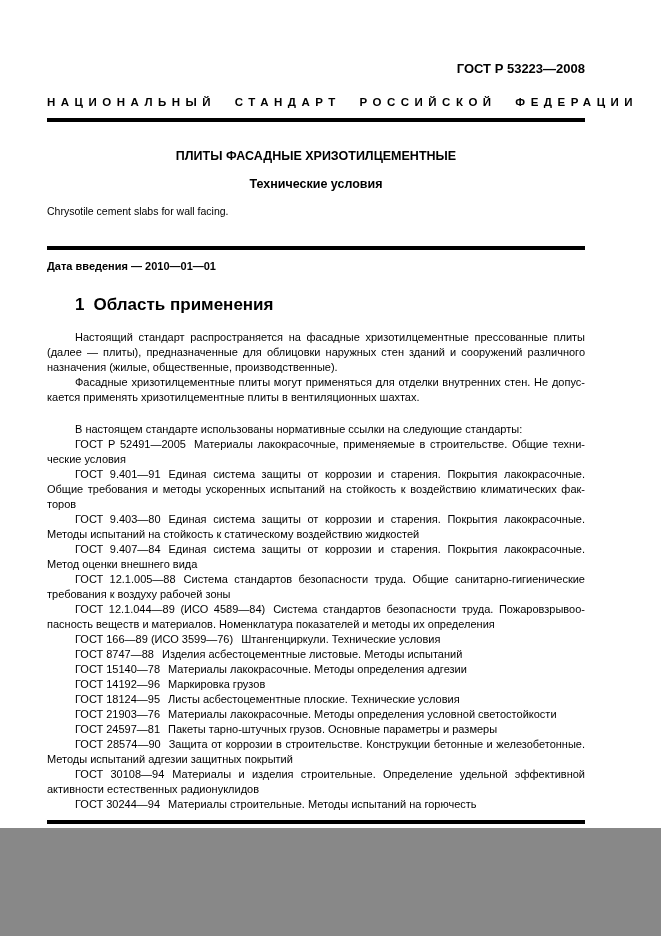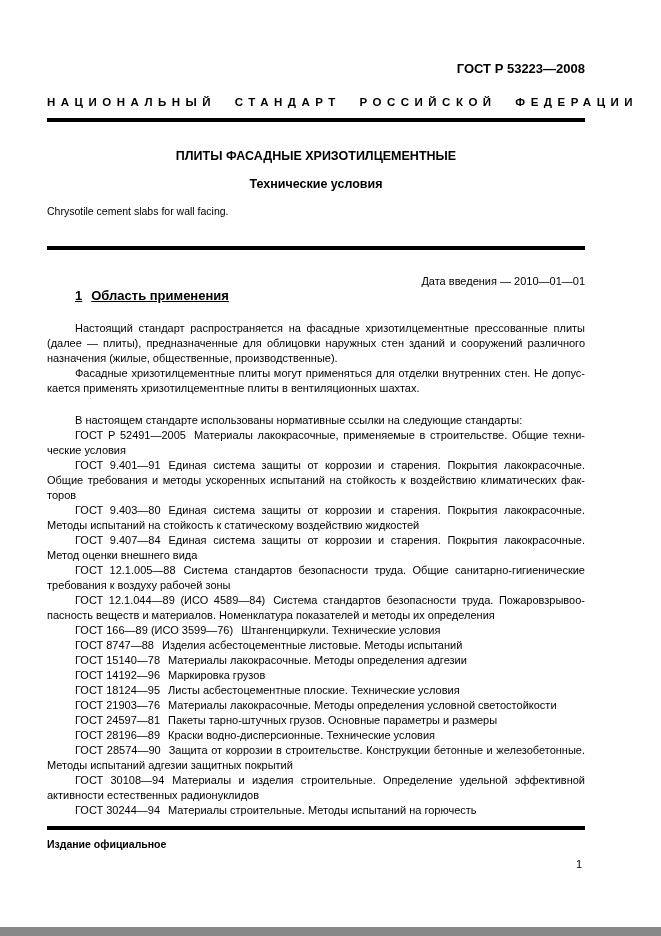--- a/index.html
+++ b/index.html
@@ -1,36 +1,36 @@
 <!DOCTYPE html>
 <html><head>
 <meta charset="utf-8">
 <style>
   * { margin:0; padding:0; box-sizing:border-box; }
   html,body { background:#888; }
   body { width:661px; }
   .page {
-    width:661px; height:927px; background:#ffffff; color:#000;
+    width:661px; height:828px; background:#ffffff; color:#000;
     font-family:"Liberation Sans", sans-serif;
     padding:62px 0 0 47px; position:relative; overflow:hidden;
   }
   .content { width:538px; }
   .gost-number { text-align:right; font-weight:bold; font-size:13px; line-height:14px; }
   .nat-std {
     margin-top:20px; font-weight:bold; font-size:11.5px; line-height:13px;
     letter-spacing:5.5px; word-spacing:10px; text-align:center; white-space:nowrap;
   }
   .rule { height:4px; background:#000; }
   .rule-1 { margin-top:9px; }
   .title-ru { margin-top:27px; text-align:center; font-weight:bold; font-size:12.5px; line-height:14px; }
   .subtitle-ru { margin-top:14px; text-align:center; font-weight:bold; font-size:12.5px; line-height:14px; }
   .title-en { margin-top:14px; text-align:left; font-size:10.5px; line-height:13px; }
   .rule-2 { margin-top:28px; }
-  .intro-date { margin-top:25px; text-align:right; font-weight:normal; font-size:11px; line-height:13px; }
-  .sec-heading { font-size:13px; font-weight:bold; line-height:16px; padding-left:28px;text-decoration:underline; }
+  .intro-date { margin-top:10px; text-align:left; font-weight:bold; font-size:11px; line-height:13px; }
+  .sec-heading { margin-top:24px; font-size:17px; font-weight:bold; line-height:16px; padding-left:28px; }
   .sec-heading .sec-num { margin-right:9px; }
   .para {
     font-size:11px; line-height:15px; text-align:justify; text-indent:28px;
     hyphens:manual;
   }
   .body-block { margin-top:17px; }
   .ref .ref-title { margin-left:8px; }
   .rule-footer { margin-top:8px; }
   .edition { margin-top:8px; font-weight:bold; font-size:10.5px; line-height:13px; }
   .page-num { margin-top:7px; text-align:right; font-size:11px; line-height:13px; padding-right:3px; }
@@ -74,21 +74,20 @@
           <p class="para ref"><span class="ref-code">ГОСТ 9.407—84</span><span class="ref-title">Единая система защиты от коррозии и старения. Покрытия лакокрасочные. Метод оценки внешнего вида</span></p>
           <p class="para ref"><span class="ref-code">ГОСТ 12.1.005—88</span><span class="ref-title">Система стандартов безопасности труда. Общие санитарно-гигиенические требования к воздуху рабочей зоны</span></p>
           <p class="para ref"><span class="ref-code">ГОСТ 12.1.044—89 (ИСО 4589—84)</span><span class="ref-title">Система стандартов безопасности труда. Пожаровзрывоо­пасность веществ и материалов. Номенклатура показателей и методы их определения</span></p>
           <p class="para ref"><span class="ref-code">ГОСТ 166—89 (ИСО 3599—76)</span><span class="ref-title">Штангенциркули. Технические условия</span></p>
           <p class="para ref"><span class="ref-code">ГОСТ 8747—88</span><span class="ref-title">Изделия асбестоцементные листовые. Методы испытаний</span></p>
           <p class="para ref"><span class="ref-code">ГОСТ 15140—78</span><span class="ref-title">Материалы лакокрасочные. Методы определения адгезии</span></p>
           <p class="para ref"><span class="ref-code">ГОСТ 14192—96</span><span class="ref-title">Маркировка грузов</span></p>
           <p class="para ref"><span class="ref-code">ГОСТ 18124—95</span><span class="ref-title">Листы асбестоцементные плоские. Технические условия</span></p>
           <p class="para ref"><span class="ref-code">ГОСТ 21903—76</span><span class="ref-title">Материалы лакокрасочные. Методы определения условной светостойкости</span></p>
           <p class="para ref"><span class="ref-code">ГОСТ 24597—81</span><span class="ref-title">Пакеты тарно-штучных грузов. Основные параметры и размеры</span></p>
-          <p class="para ref"><span class="ref-code">ГОСТ 28196—89</span><span class="ref-title">Краски водно-дисперсионные. Технические условия</span></p>
           <p class="para ref"><span class="ref-code">ГОСТ 28574—90</span><span class="ref-title">Защита от коррозии в строительстве. Конструкции бетонные и железобетонные. Методы испытаний адгезии защитных покрытий</span></p>
           <p class="para ref"><span class="ref-code">ГОСТ 30108—94</span><span class="ref-title">Материалы и изделия строительные. Определение удельной эффективной активности естественных радионуклидов</span></p>
           <p class="para ref"><span class="ref-code">ГОСТ 30244—94</span><span class="ref-title">Материалы строительные. Методы испытаний на горючесть</span></p>
         </div>
     </div>
 
     <div class="rule rule-footer"></div>
     <div class="edition">Издание официальное</div>
     <div class="page-num">1</div>
 

